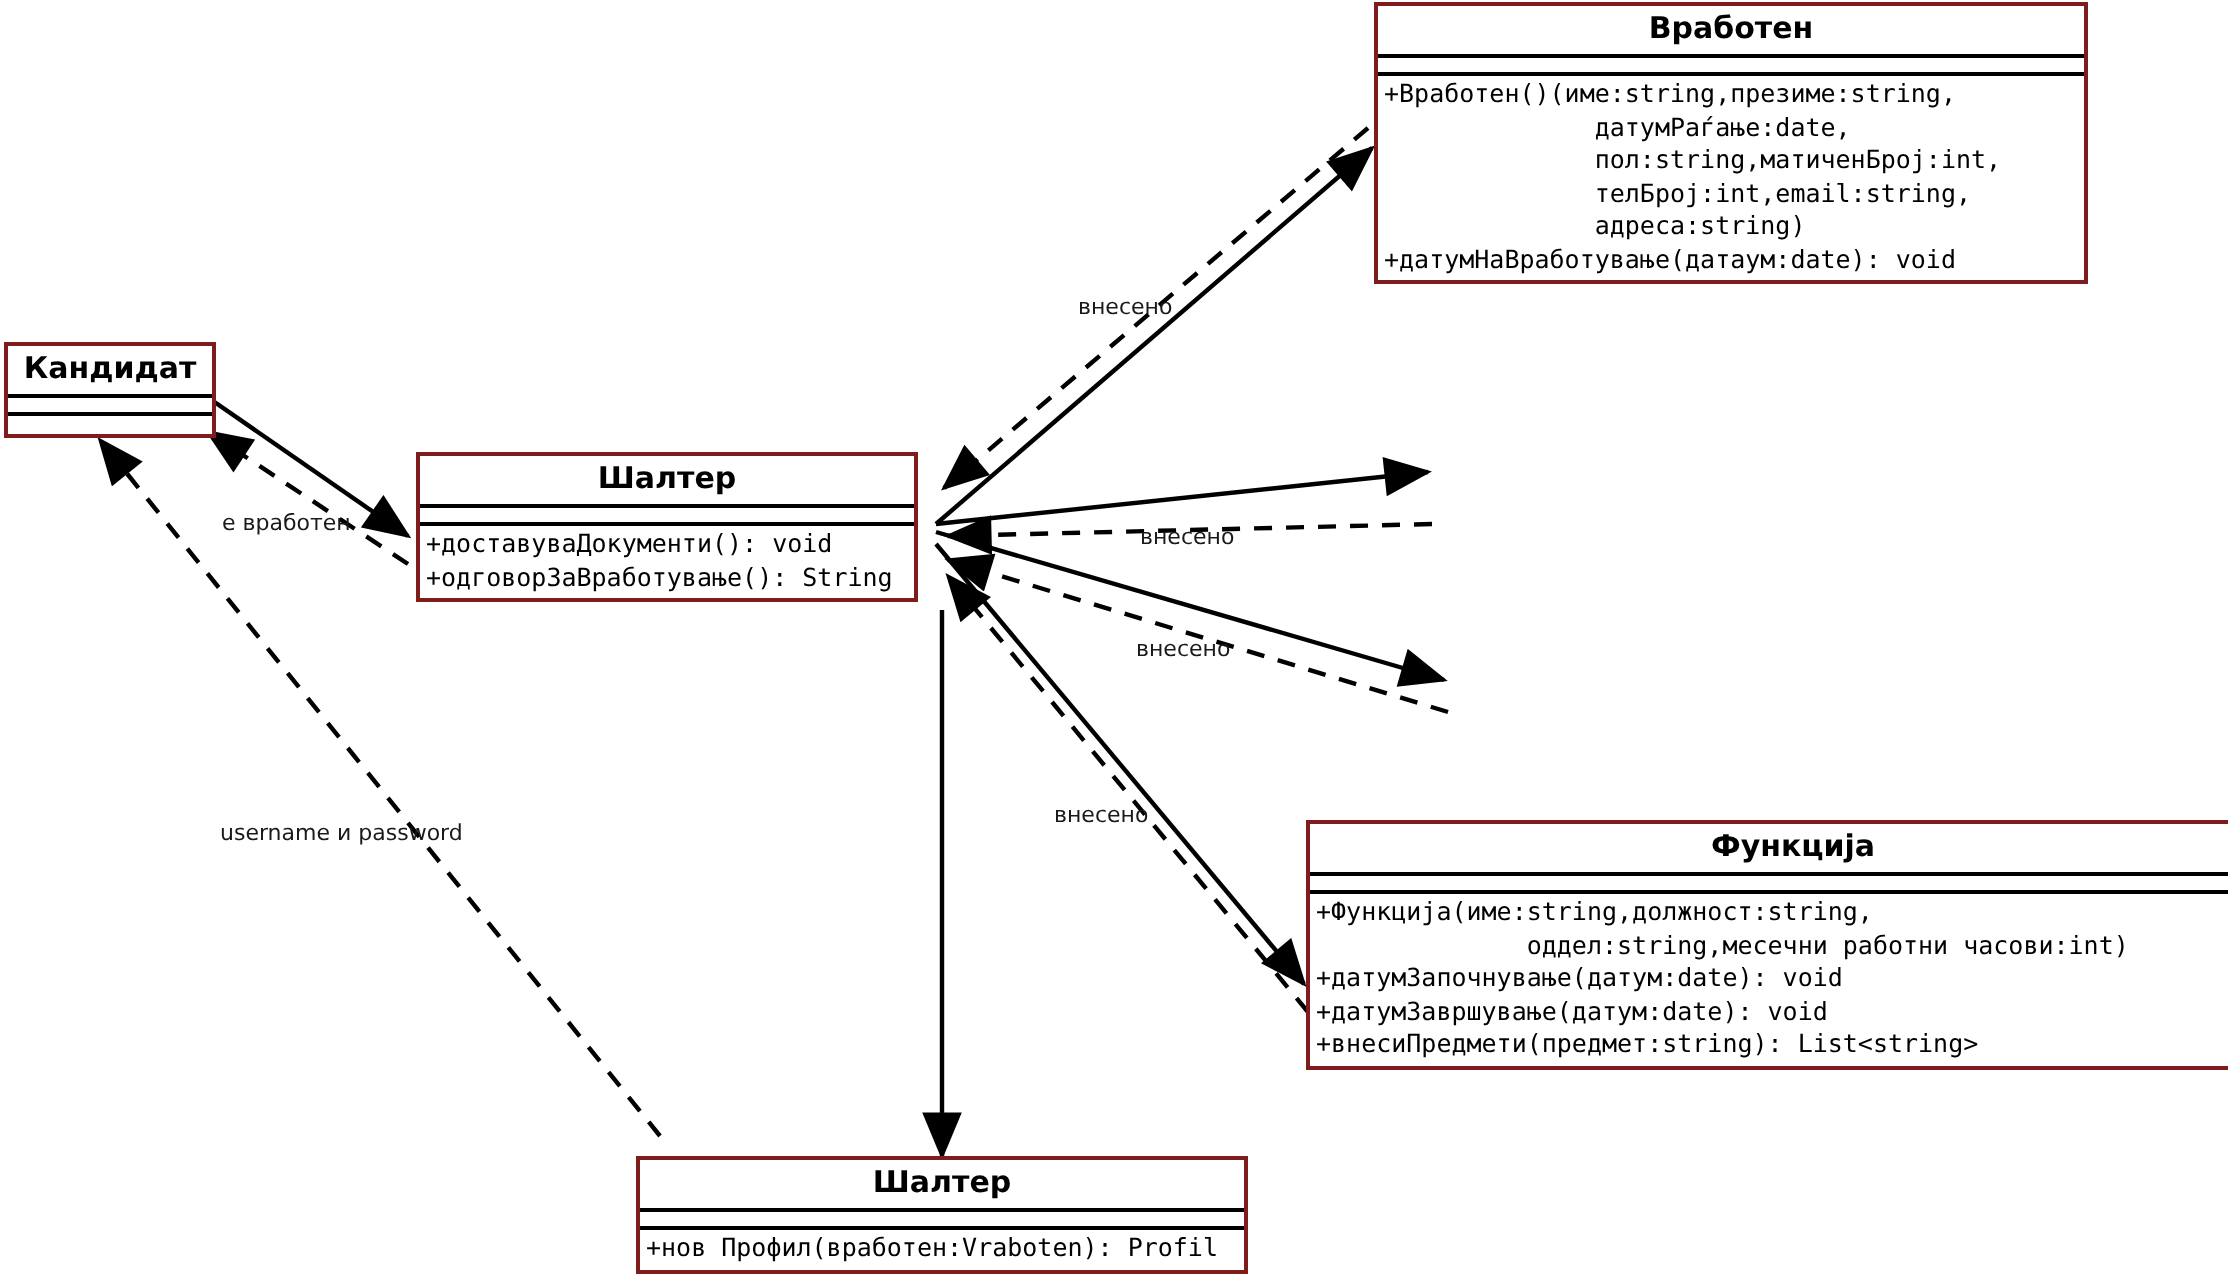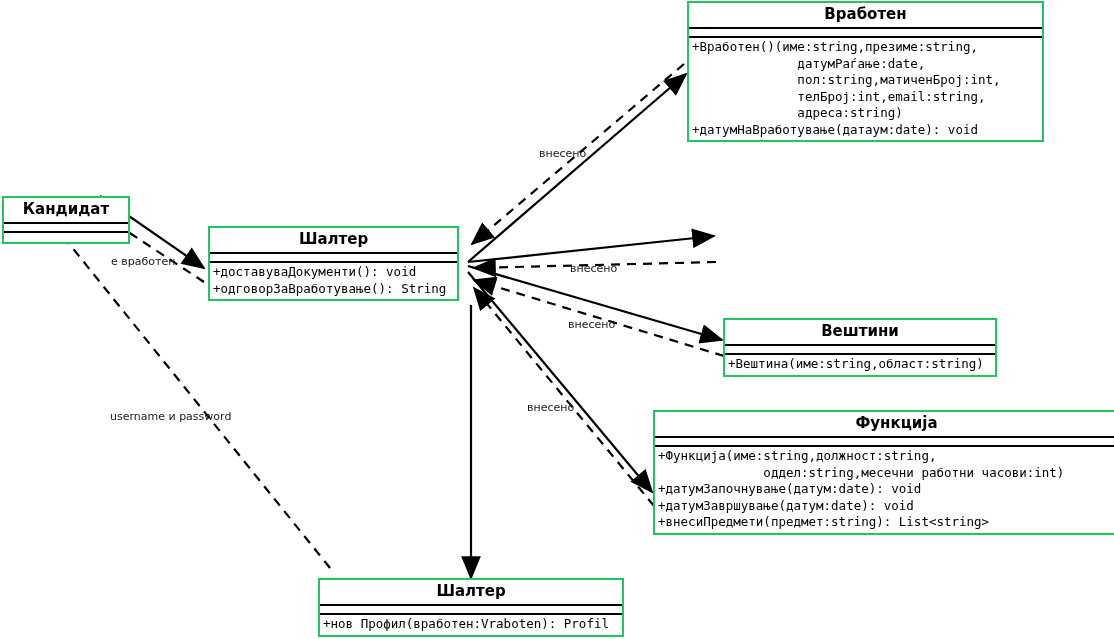--- a/index.html
+++ b/index.html
@@ -18,21 +18,21 @@
   #edges {
     position: absolute;
     left: 0;
     top: 0;
     width: 1114px;
     height: 639px;
     pointer-events: none;
   }
   .uml-class {
     position: absolute;
-    border: 2px solid #22c55e;
+    border: 2px solid #7f1d1d;
     background: #ffffff;
     box-sizing: border-box;
     z-index: 5;
   }
   .uml-name {
     text-align: center;
     font-weight: bold;
     font-size: 15px;
     font-family: "DejaVu Sans", sans-serif;
     color: #000000;
@@ -111,21 +111,21 @@
     <g>
       <line x1="468" y1="272" x2="652" y2="492" stroke="#000000" stroke-width="2.2" marker-end="url(#arrowSolid)"></line>
       <line x1="654" y1="506" x2="474" y2="288" stroke="#000000" stroke-width="2.2" stroke-dasharray="9,7" marker-end="url(#arrowSolid)"></line>
     </g>
 
     <g>
       <line x1="471" y1="305" x2="471" y2="578" stroke="#000000" stroke-width="2.2" marker-end="url(#arrowSolid)"></line>
     </g>
   </svg>
 
-  <div class="uml-class" style="left:2px; top:196px; width:128px;">
+  <div class="uml-class" style="left:2px; top:171px; width:106px;">
     <div class="uml-name">Кандидат</div>
     <div class="uml-attrs"></div>
     <div class="uml-ops empty"></div>
   </div>
 
   <div class="uml-class" style="left:208px; top:226px; width:251px;">
     <div class="uml-name">Шалтер</div>
     <div class="uml-attrs"></div>
     <div class="uml-ops">+доставуваДокументи(): void
 +одговорЗаВработување(): String</div>
@@ -136,25 +136,20 @@
     <div class="uml-attrs"></div>
     <div class="uml-ops">+Вработен()(име:string,презиме:string,
               датумРаѓање:date,
               пол:string,матиченБрој:int,
               телБрој:int,email:string,
               адреса:string)
 +датумНаВработување(датаум:date): void</div>
   </div>
 
 
-  <div class="uml-class" style="left:723px; top:318px; width:274px;">
-    <div class="uml-name">Вештини</div>
-    <div class="uml-attrs"></div>
-    <div class="uml-ops">+Вештина(име:string,област:string)</div>
-  </div>
 
   <div class="uml-class" style="left:653px; top:410px; width:487px;">
     <div class="uml-name">Функција</div>
     <div class="uml-attrs"></div>
     <div class="uml-ops">+Функција(име:string,должност:string,
               оддел:string,месечни работни часови:int)
 +датумЗапочнување(датум:date): void
 +датумЗавршување(датум:date): void
 +внесиПредмети(предмет:string): List&lt;string&gt;</div>
   </div>

